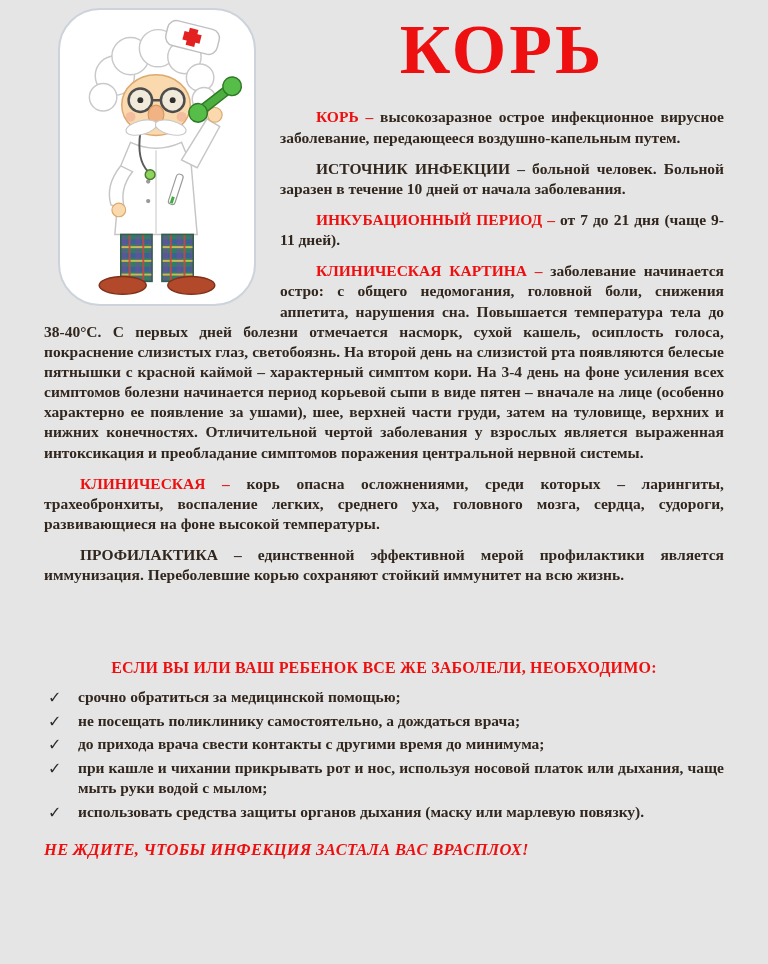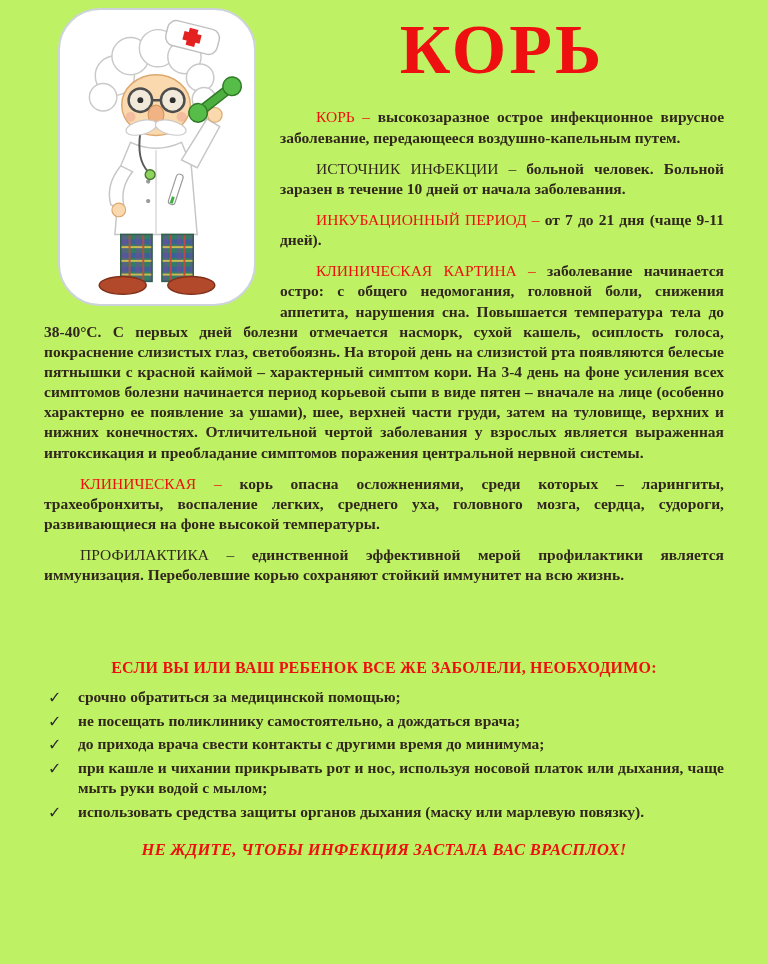--- a/index.html
+++ b/index.html
@@ -1,55 +1,55 @@
 <!DOCTYPE html>
 <html><head>
 <meta charset="utf-8">
 <style>
   * { margin:0; padding:0; box-sizing:border-box; }
   html,body { background:#ffffff; }
   body { width:768px; font-family:"Liberation Serif", serif; }
   .page {
-    width:768px; height:964px; background:#bef264;
+    width:768px; height:964px; background:#e5e5e5;
     padding:6px 44px 0 44px; overflow:hidden;
     font-weight:bold; color:#32271e;
   }
   .doctor-box {
     float:left; width:198px; height:298px;
     margin:2px 24px 8px 14px;
     border:2px solid #ccd3da; border-radius:42px;
     background:#ffffff; overflow:hidden;
   }
   .doctor-box svg { display:block; width:100%; height:100%; }
   .title {
     font-size:70px; line-height:1.02; letter-spacing:3px;
     color:#ee1010; text-align:center; margin:8px 0 22px 0;
   }
   .para {
     font-size:15.5px; line-height:1.3; text-align:justify;
     text-indent:36px; margin-bottom:11px;
   }
-  .term { font-weight:normal; }
+  .term { font-weight:bold; }
   .red  { color:#ee1010; }
   .dark { color:#32271e; }
   .alert-heading {
     font-size:16px; color:#ee1010; text-align:center;
     margin-top:74px; margin-bottom:10px; letter-spacing:0.2px;
   }
   .checklist { }
   .check-item {
     position:relative; font-size:15.5px; line-height:1.32;
     padding-left:34px; margin-bottom:3px; text-align:justify;
   }
   .check {
     position:absolute; left:4px; top:0;
     color:#2b2b2b; font-size:16px; font-family:"DejaVu Sans", sans-serif;
   }
   .footer {
-    margin-top:18px; text-align:center; font-style:italic;
+    margin-top:18px; text-align:left; font-style:italic;
     color:#ee1010; font-size:16.5px; letter-spacing:0.3px;
   }
 </style>
 </head>
 <body>
 
 <div class="page">
 
   <div class="doctor-box">
     <svg viewBox="0 0 198 294" preserveAspectRatio="xMidYMid meet" aria-hidden="true">

